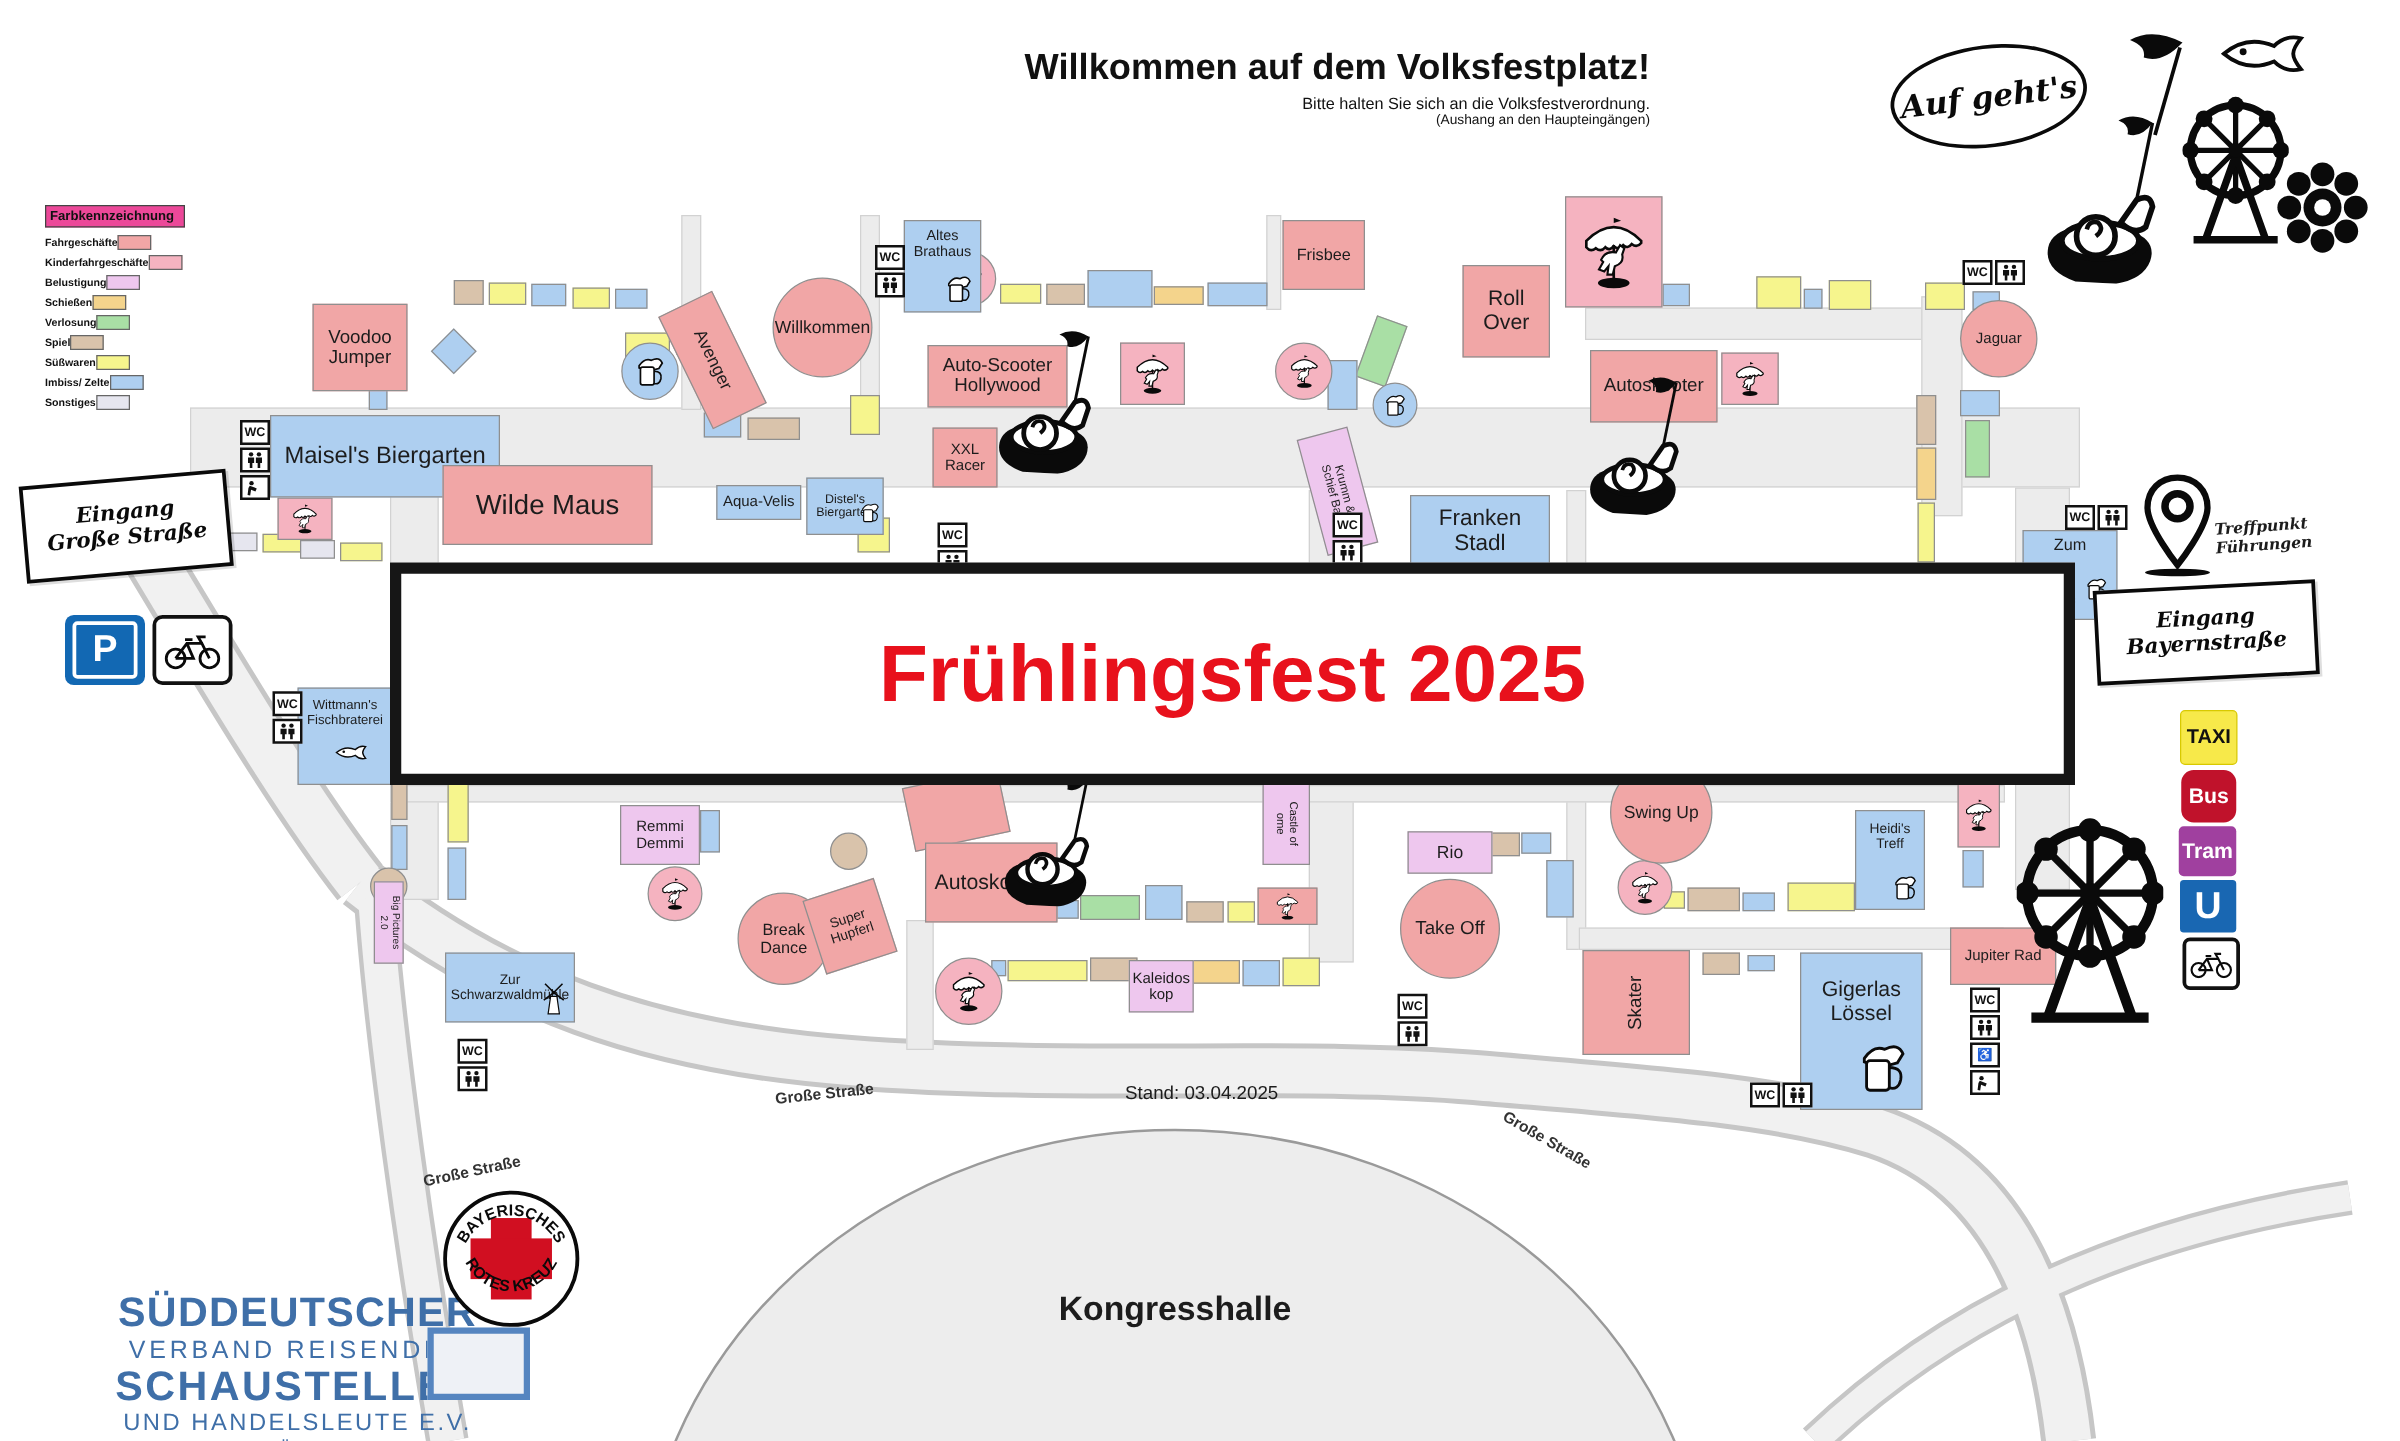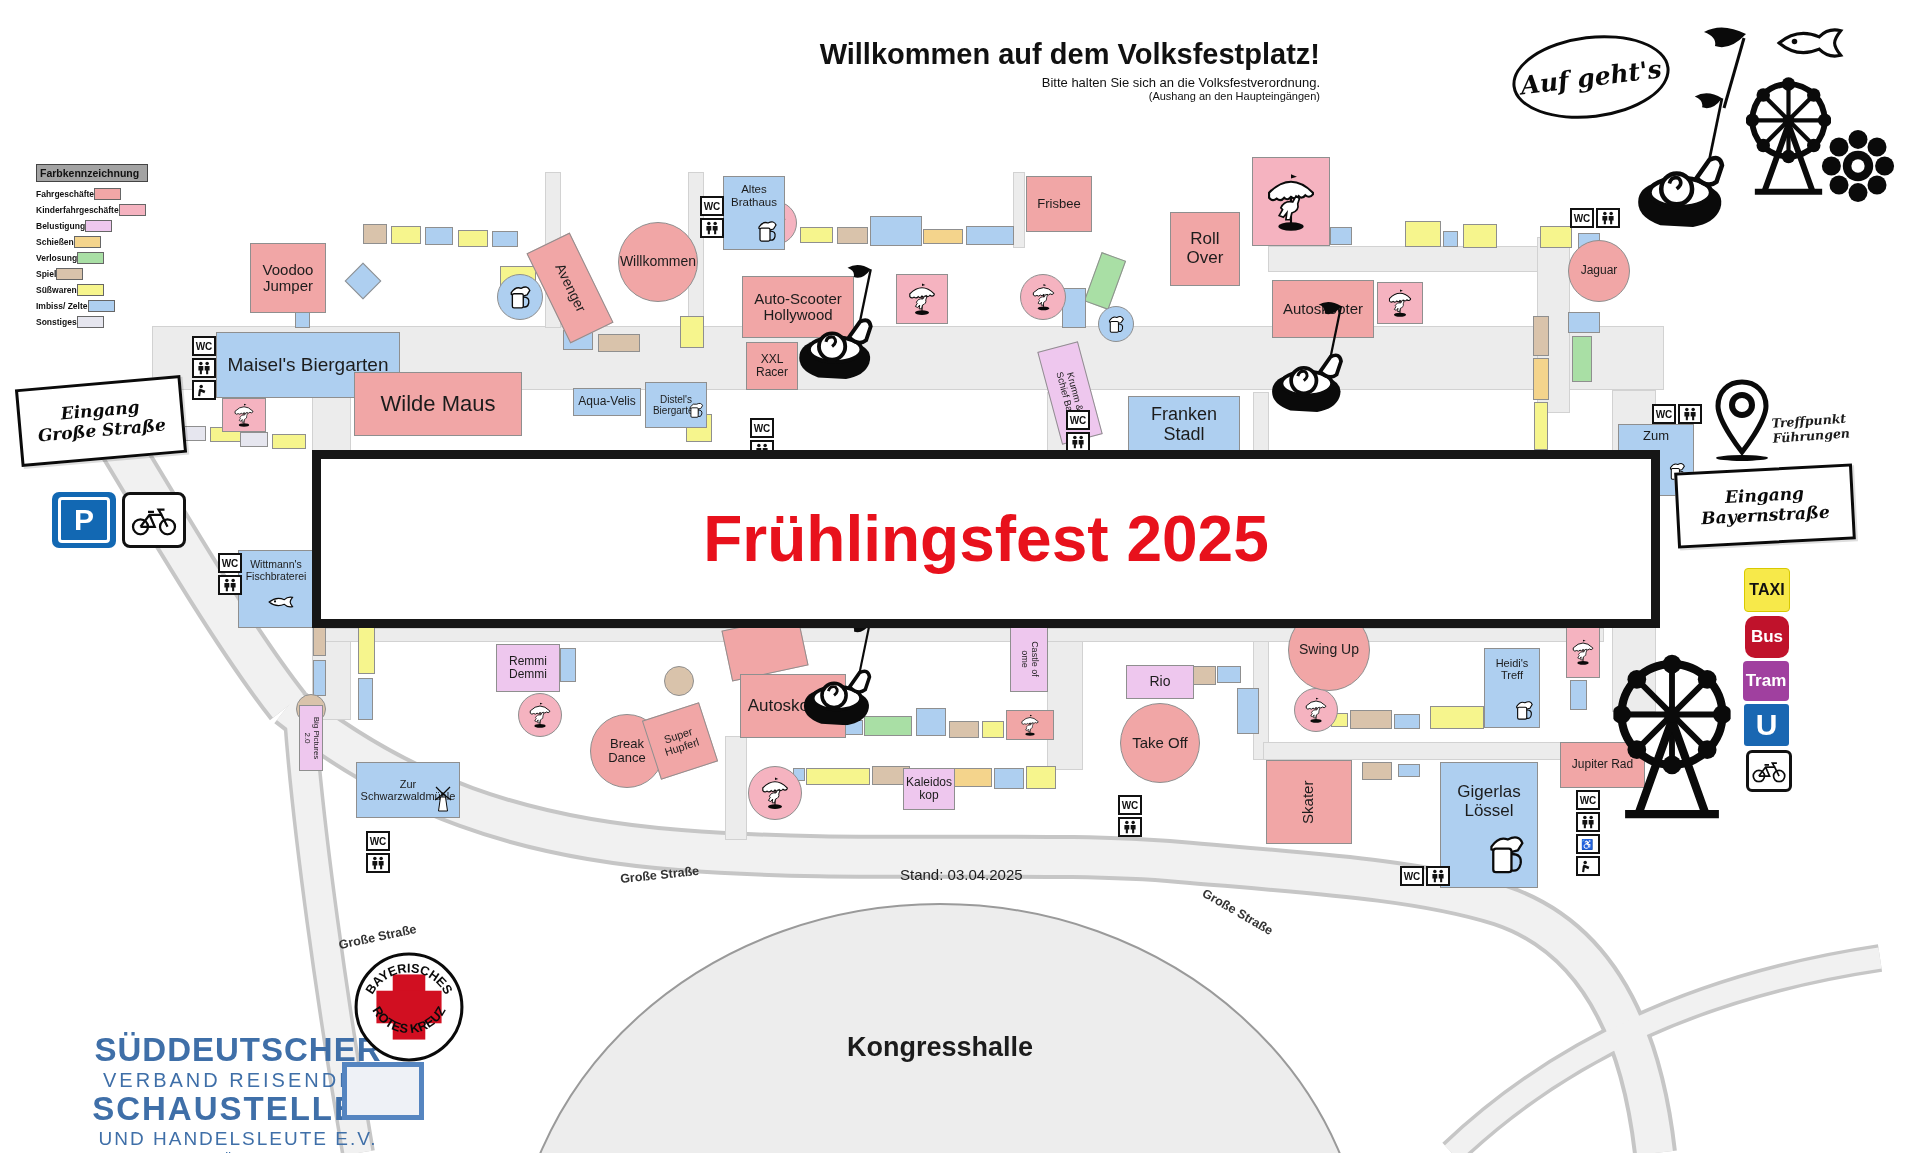--- a/index.html
+++ b/index.html
@@ -25,21 +25,21 @@
   
   .header{position:absolute;left:560px;top:38px;width:760px;text-align:right;z-index:10;color:#111;}
   .header .t{font-size:29px;font-weight:bold;}
   .header .s1{font-size:13px;margin-top:4px;}
   .header .s2{font-size:11px;}
   .main-banner{position:absolute;left:312px;top:450px;width:1348px;height:178px;background:#fff;
                border:9px solid #161616;box-sizing:border-box;z-index:40;display:flex;align-items:center;justify-content:center;}
   .main-banner span{font-size:64px;font-weight:bold;color:#e8111c;}
   
   .legend{position:absolute;left:36px;top:164px;width:112px;z-index:10;color:#111;}
-  .legend .lt{border:1px solid #444;background:#a3a3a3;font-size:10.5px;font-weight:bold;padding:2px 3px;margin-bottom:6px;}
+  .legend .lt{border:1px solid #444;background:#ec4899;font-size:10.5px;font-weight:bold;padding:2px 3px;margin-bottom:6px;}
   .lrow{display:flex;justify-content:flex-start;align-items:center;margin-bottom:4px;}
   .lrow .ll{font-size:8.5px;font-weight:bold;}
   .lsw{width:27px;height:12px;border:1px solid #666;box-sizing:border-box;flex:none;}
   
   .ribbon{position:absolute;background:#fff;border:3px solid #0a0a0a;z-index:45;display:flex;align-items:center;
           justify-content:center;text-align:center;font-family:"DejaVu Serif",serif;font-style:italic;font-weight:bold;
           color:#0a0a0a;white-space:pre-line;line-height:1.15;box-shadow:2px 2px 0 #0a0a0a22;}
   
   .tr{position:absolute;display:flex;align-items:center;justify-content:center;font-weight:bold;z-index:30;box-sizing:border-box;}
   .tr-taxi{background:#f7e94a;color:#111;font-size:16px;border-radius:4px;border:1px solid #d8c900;}
@@ -361,21 +361,21 @@
 Jumper</div>
   <div class="bx c-food" style="left:216px;top:332px;width:184px;height:66px;font-size:19px">Maisel's Biergarten</div>
   <div class="bx c-ride" style="left:354px;top:372px;width:168px;height:64px;font-size:22px">Wilde Maus</div>
   <div class="bx c-ride" style="left:520px;top:264px;width:100px;height:48px;font-size:14px;transform:rotate(64deg)">Avenger</div>
   <div class="bx circ c-ride" style="left:618px;top:222px;width:80px;height:80px;font-size:14px">Willkommen</div>
   <div class="bx c-food" style="left:723px;top:176px;width:62px;height:74px;font-size:11.5px;align-items:flex-start;padding-top:6px">Altes
 Brathaus</div>
   <svg class="iconsvg" style="left:756px;top:218px" width="22" height="26">
       <use href="#sym-mug"></use>
     </svg>
-  <div class="bx c-ride" style="left:742px;top:276px;width:112px;height:62px;font-size:15px">Auto-Scooter
+  <div class="bx c-ride" style="left:742px;top:276px;width:112px;height:50px;font-size:15px">Auto-Scooter
 Hollywood</div>
   <div class="bx c-ride" style="left:746px;top:342px;width:52px;height:48px;font-size:12px">XXL
 Racer</div>
   <div class="bx c-food" style="left:573px;top:388px;width:68px;height:28px;font-size:12px">Aqua-Velis</div>
   <div class="bx c-food" style="left:645px;top:382px;width:62px;height:46px;font-size:10px">Distel's
 Biergarten</div>
   <svg class="iconsvg" style="left:688px;top:400px" width="16" height="20">
       <use href="#sym-mug"></use>
     </svg>
   <div class="bx c-ride" style="left:1026px;top:176px;width:66px;height:56px;font-size:13px">Frisbee</div>

